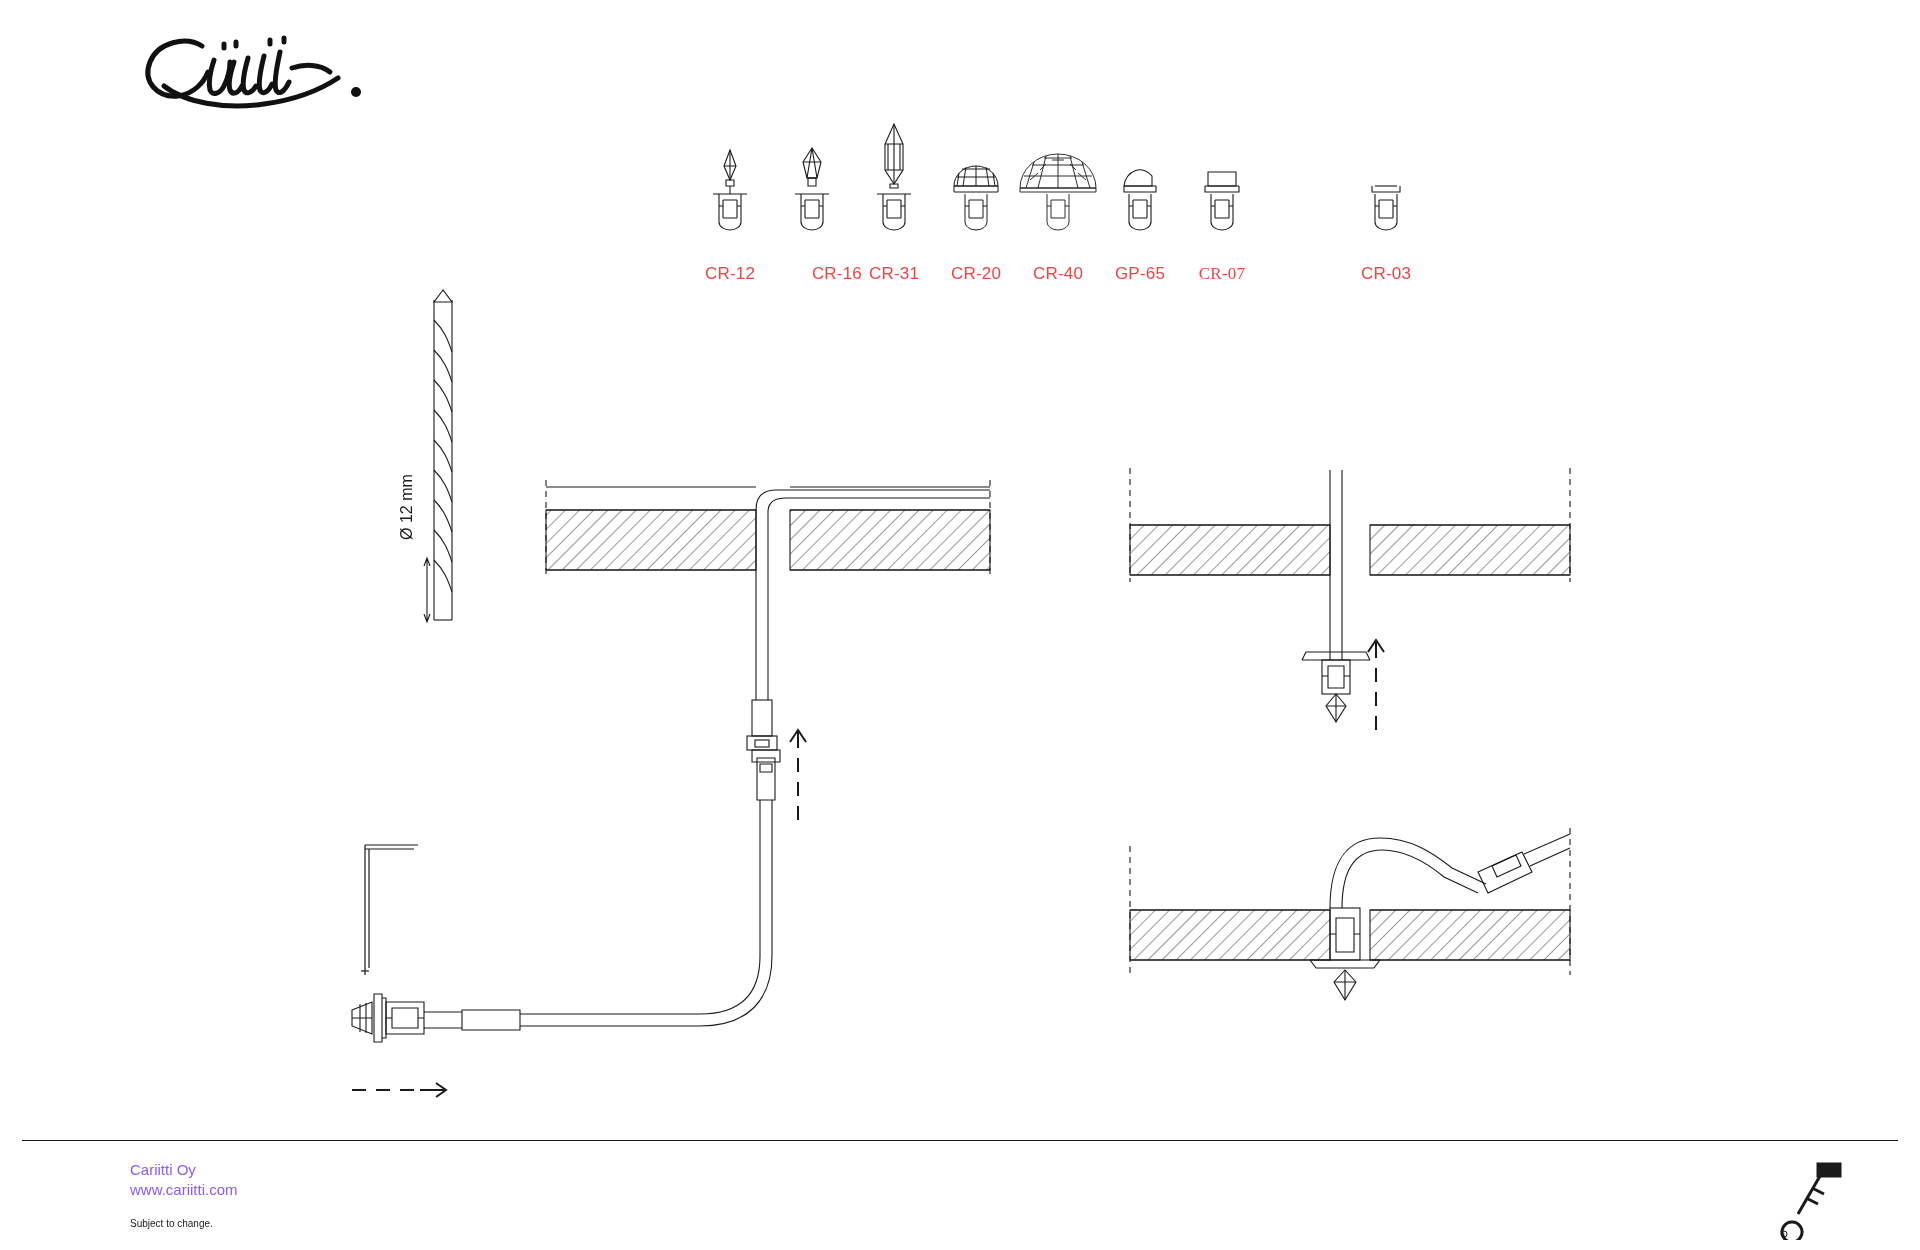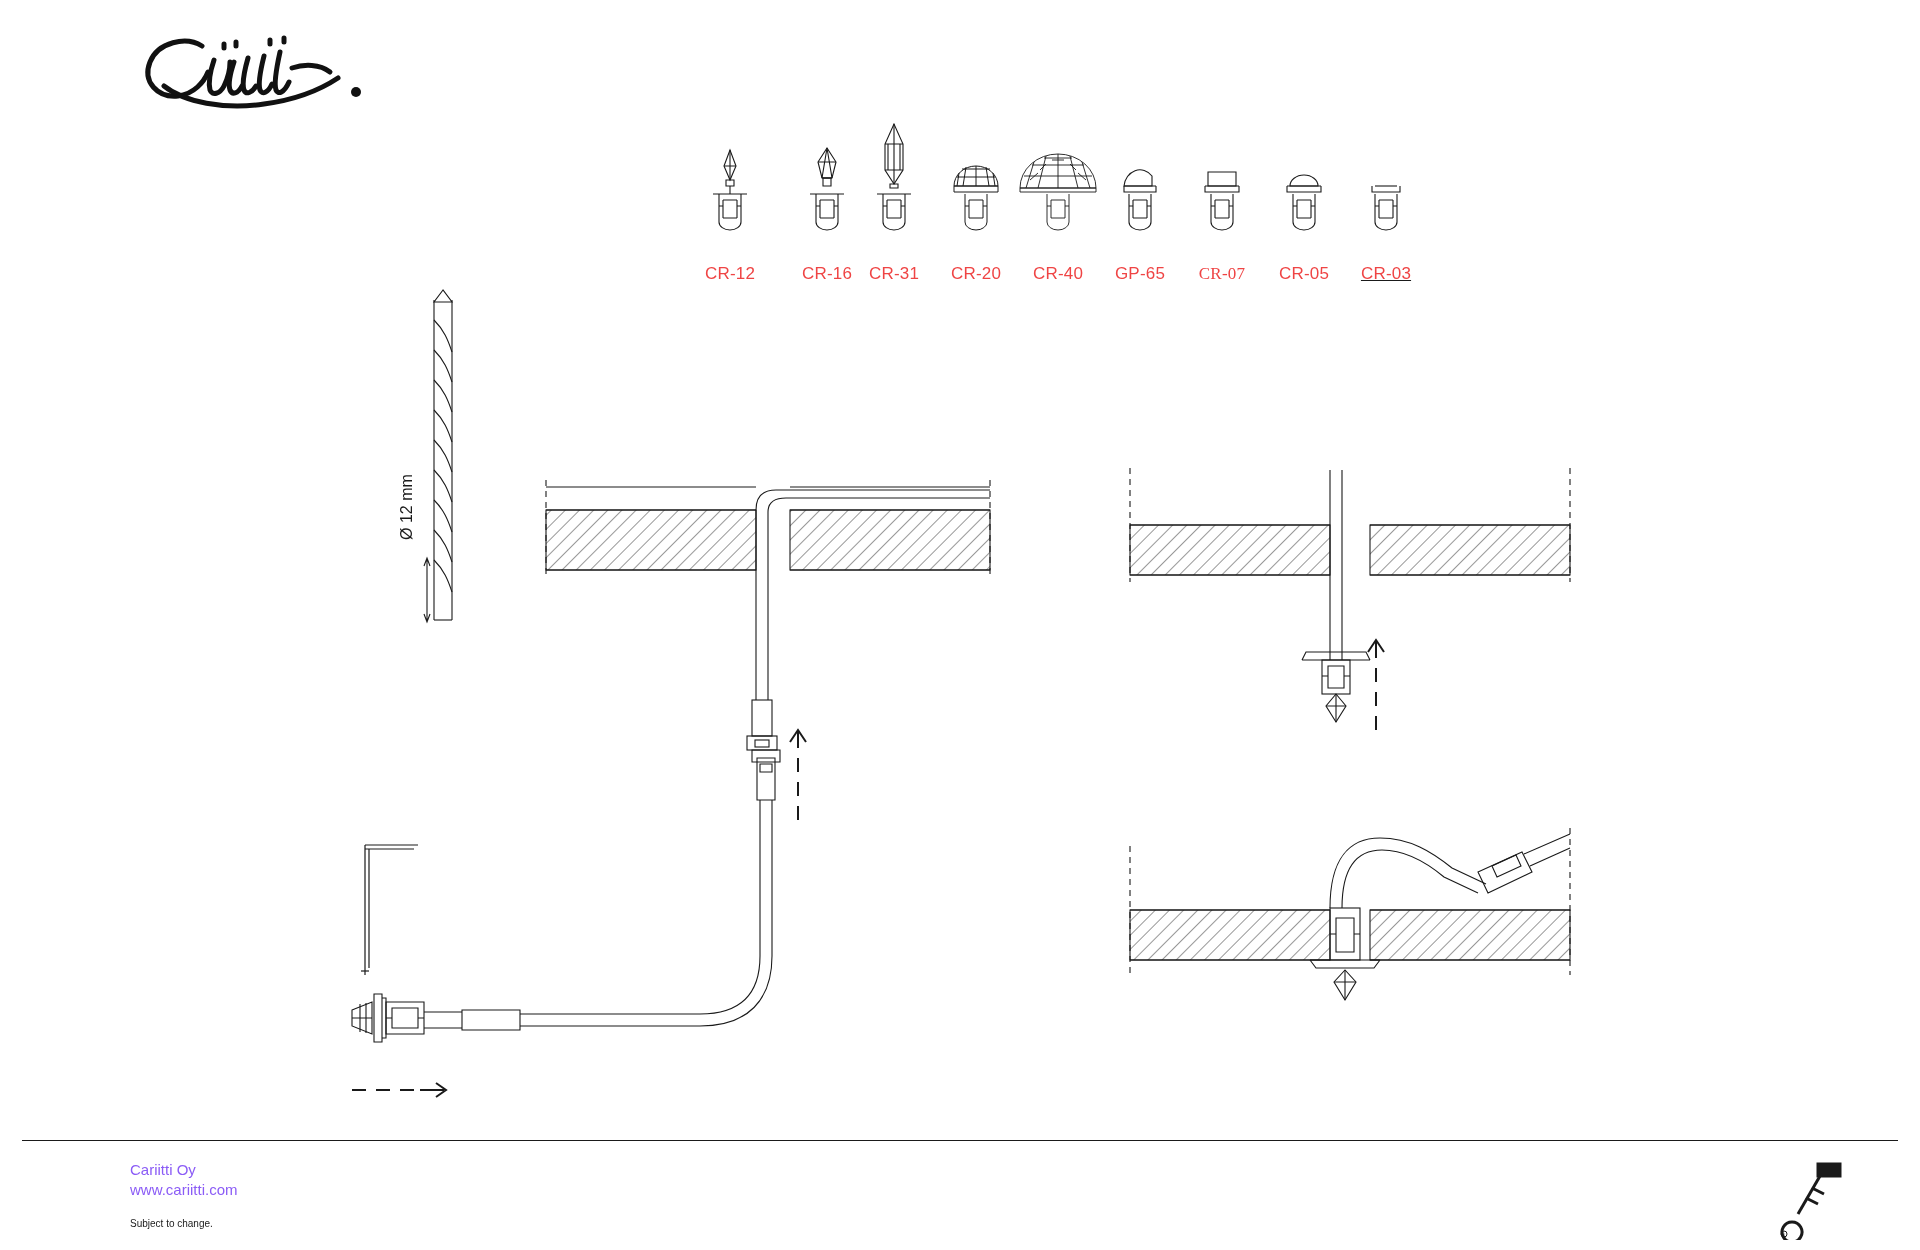--- a/index.html
+++ b/index.html
@@ -134,21 +134,21 @@
             <path d="M39,74 L39,102 a11,8 0 0 0 22,0 L61,74"></path>
             <path d="M43,80 L43,98 M57,80 L57,98 M43,80 L57,80 M43,98 L57,98"></path>
             <path d="M39,86 L43,86 M57,86 L61,86"></path>
             <path d="M50,66 L50,74"></path>
           </g>
         </svg>
       </div>
       <div class="lbl">CR-12</div>
     </div>
 
-    <div class="fixture" style="left:97px; top:0px;">
+    <div class="fixture" style="left:82px; top:0px;text-align:right;">
       <div class="glyph">
         <svg viewBox="0 0 100 140" width="100" height="140">
           <g fill="none" stroke="#1a1a1a" stroke-width="1.1">
             <path d="M50,28 L41,42 L45,58 L55,58 L59,42 Z"></path>
             <path d="M41,42 L59,42 M50,28 L45,58 M50,28 L55,58 M45,58 L55,58"></path>
             <path d="M46,58 L54,58 L54,66 L46,66 Z"></path>
             <path d="M33,74 L67,74"></path>
             <path d="M39,74 L39,102 a11,8 0 0 0 22,0 L61,74"></path>
             <path d="M43,80 L43,98 M57,80 L57,98 M43,80 L57,80 M43,98 L57,98"></path>
             <path d="M39,86 L43,86 M57,86 L61,86"></path>
@@ -233,36 +233,22 @@
             <path d="M33,66 L67,66 M33,66 L33,72 L67,72 L67,66"></path>
             <path d="M39,74 L39,102 a11,8 0 0 0 22,0 L61,74"></path>
             <path d="M43,80 L43,98 M57,80 L57,98 M43,80 L57,80 M43,98 L57,98"></path>
             <path d="M39,86 L43,86 M57,86 L61,86"></path>
           </g>
         </svg>
       </div>
       <div class="lbl">CR-07</div>
     </div>
 
-    <div class="fixture" style="left:574px; top:0px;">
-      <div class="glyph">
-        <svg viewBox="0 0 100 140" width="100" height="140">
-          <g fill="none" stroke="#1a1a1a" stroke-width="1.1">
-            <path d="M36,66 a14,11 0 0 1 28,0 Z"></path>
-            <path d="M33,66 L67,66 M33,66 L33,72 L67,72 L67,66"></path>
-            <path d="M39,74 L39,102 a11,8 0 0 0 22,0 L61,74"></path>
-            <path d="M43,80 L43,98 M57,80 L57,98 M43,80 L57,80 M43,98 L57,98"></path>
-            <path d="M39,86 L43,86 M57,86 L61,86"></path>
-          </g>
-        </svg>
-      </div>
-      <div class="lbl">CR-05</div>
-    </div>
-
-    <div class="fixture" style="left:656px; top:0px;text-decoration:underline;">
+
+    <div class="fixture" style="left:656px; top:0px;">
       <div class="glyph">
         <svg viewBox="0 0 100 140" width="100" height="140">
           <g fill="none" stroke="#1a1a1a" stroke-width="1.1">
             <path d="M39,66 L61,66"></path>
             <path d="M36,66 L36,72 L64,72 L64,66"></path>
             <path d="M39,74 L39,102 a11,8 0 0 0 22,0 L61,74"></path>
             <path d="M43,80 L43,98 M57,80 L57,98 M43,80 L57,80 M43,98 L57,98"></path>
             <path d="M39,86 L43,86 M57,86 L61,86"></path>
           </g>
         </svg>

